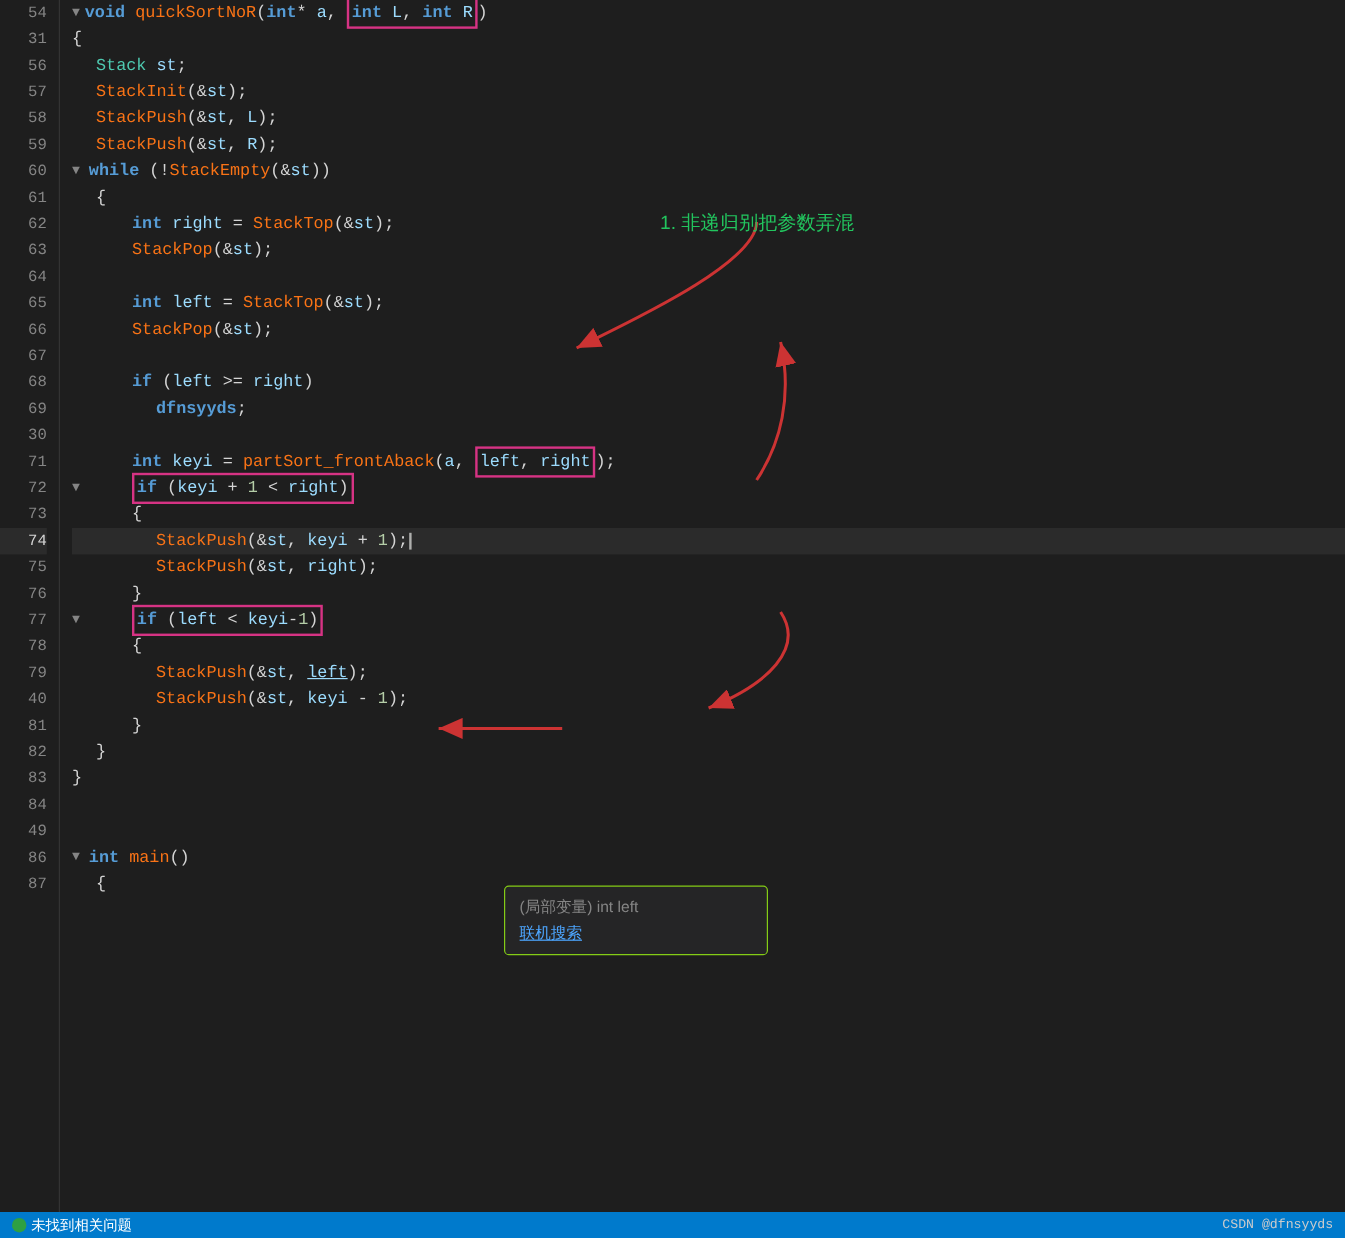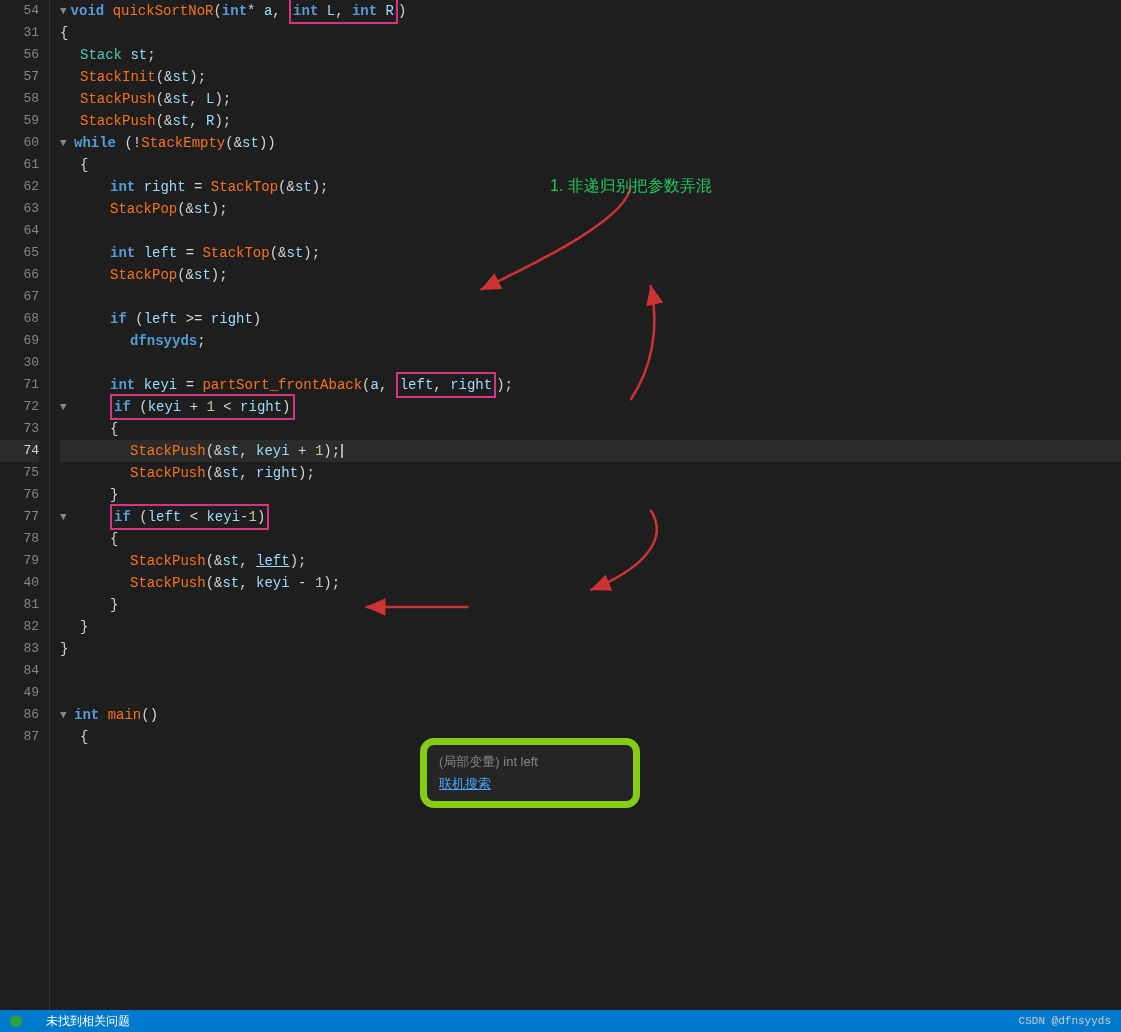--- a/index.html
+++ b/index.html
@@ -90,22 +90,22 @@
       font-size: 15px;
       z-index: 15;
       pointer-events: none;
       white-space: nowrap;
     }
 
     
     .tooltip-popup {
       position: absolute;
       background: #252526;
-      border: 7px solid #84cc16;
-      border-radius: 14px;
+      border: 1px solid #84cc16;
+      border-radius: 4px;
       padding: 8px 12px;
       z-index: 50;
       min-width: 200px;
     }
 
     .tooltip-popup .tip-header {
       color: #858585;
       font-family: 'Microsoft YaHei', sans-serif;
       font-size: 13px;
       margin-bottom: 4px;
@@ -127,21 +127,21 @@
       align-items: center;
       justify-content: space-between;
       padding: 0 10px;
       font-size: 12px;
       color: white;
     }
 
     .status-left {
       display: flex;
       align-items: center;
-      gap: 24px;
+      gap: 4px;
     }
 
     .status-right {
       color: #ccc;
       font-size: 11px;
     }
 
     .green-dot {
       width: 12px;
       height: 12px;

